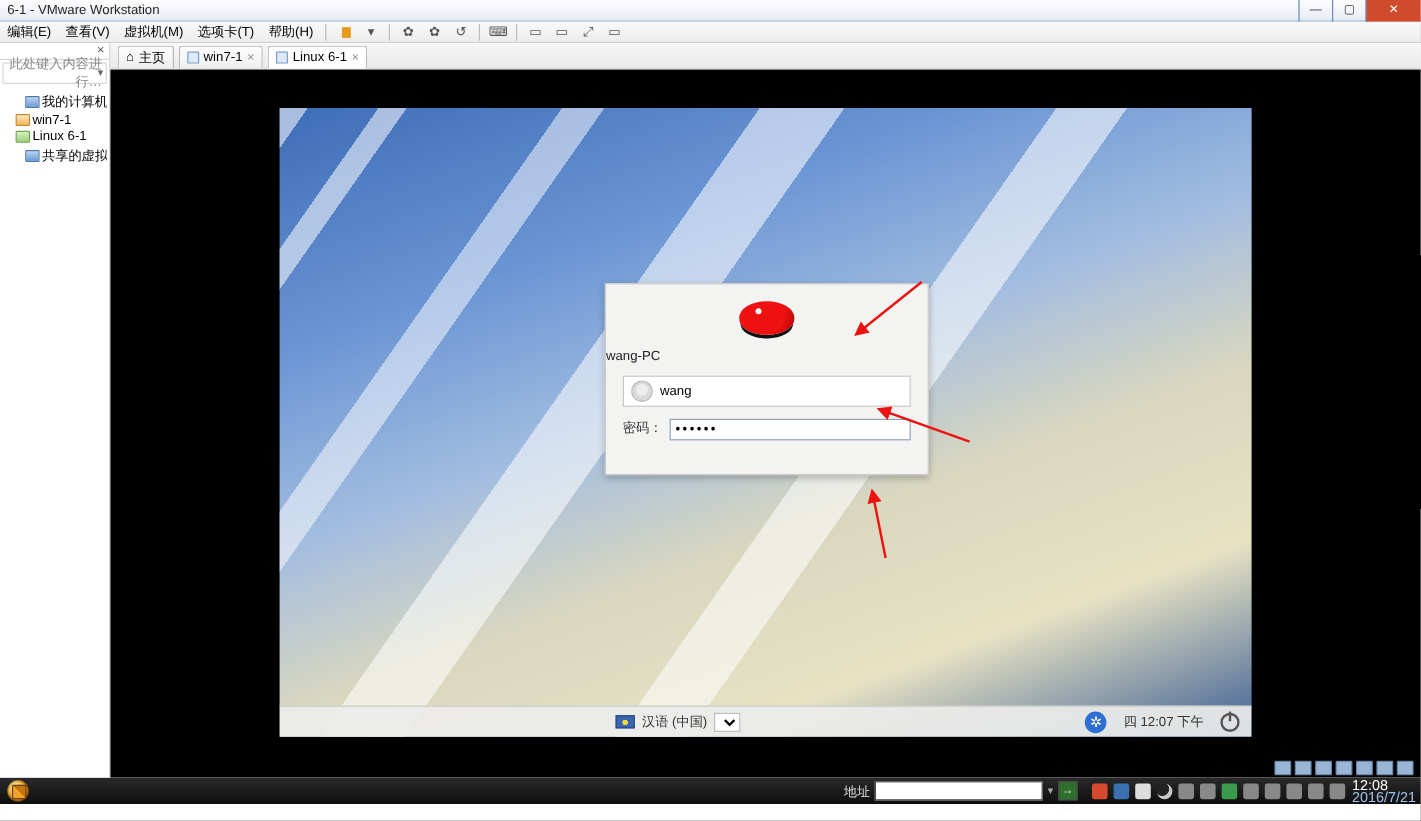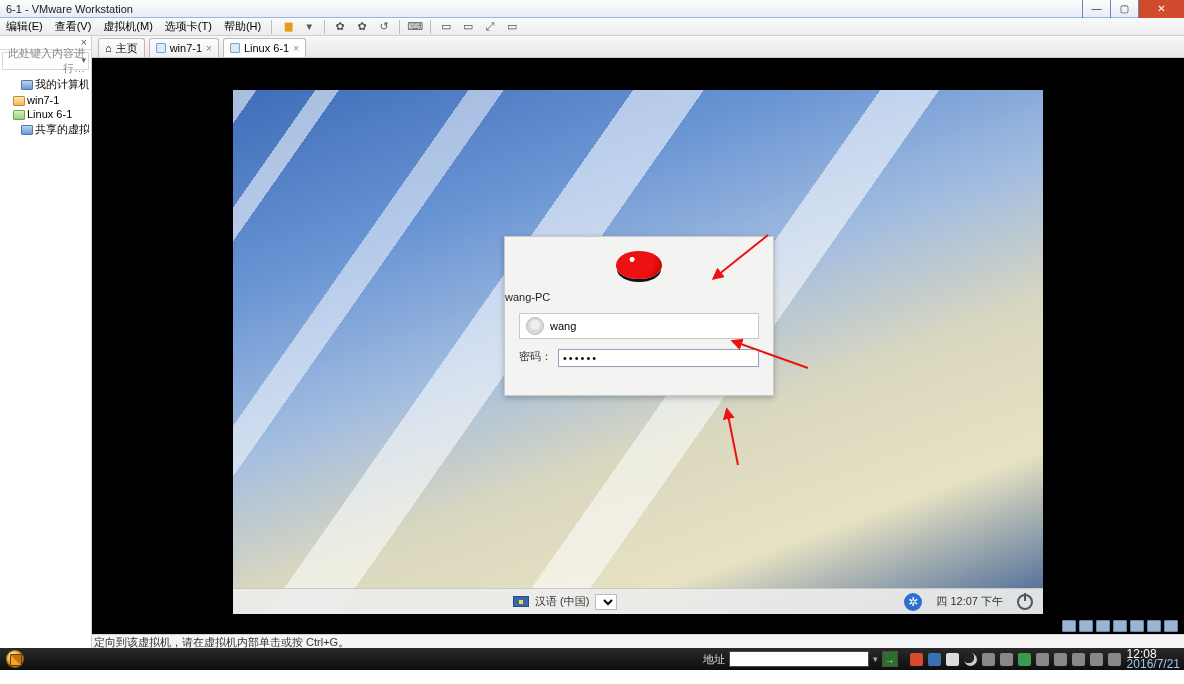--- a/index.html
+++ b/index.html
@@ -246,21 +246,20 @@
         <i></i>
           <i></i>
           <i></i>
           <i></i>
           <i></i>
           <i></i>
           <i></i>
       </div>
     </div>
 
-    <div class="hint">定向到该虚拟机，请在虚拟机内部单击或按 Ctrl+G。</div>
   </div>
 </div>
 
 <div class="taskbar">
   <div class="start">
       <div class="orb"></div>
     </div>
   <div class="addr">
     <span>地址</span>
     <input type="text" style="">

